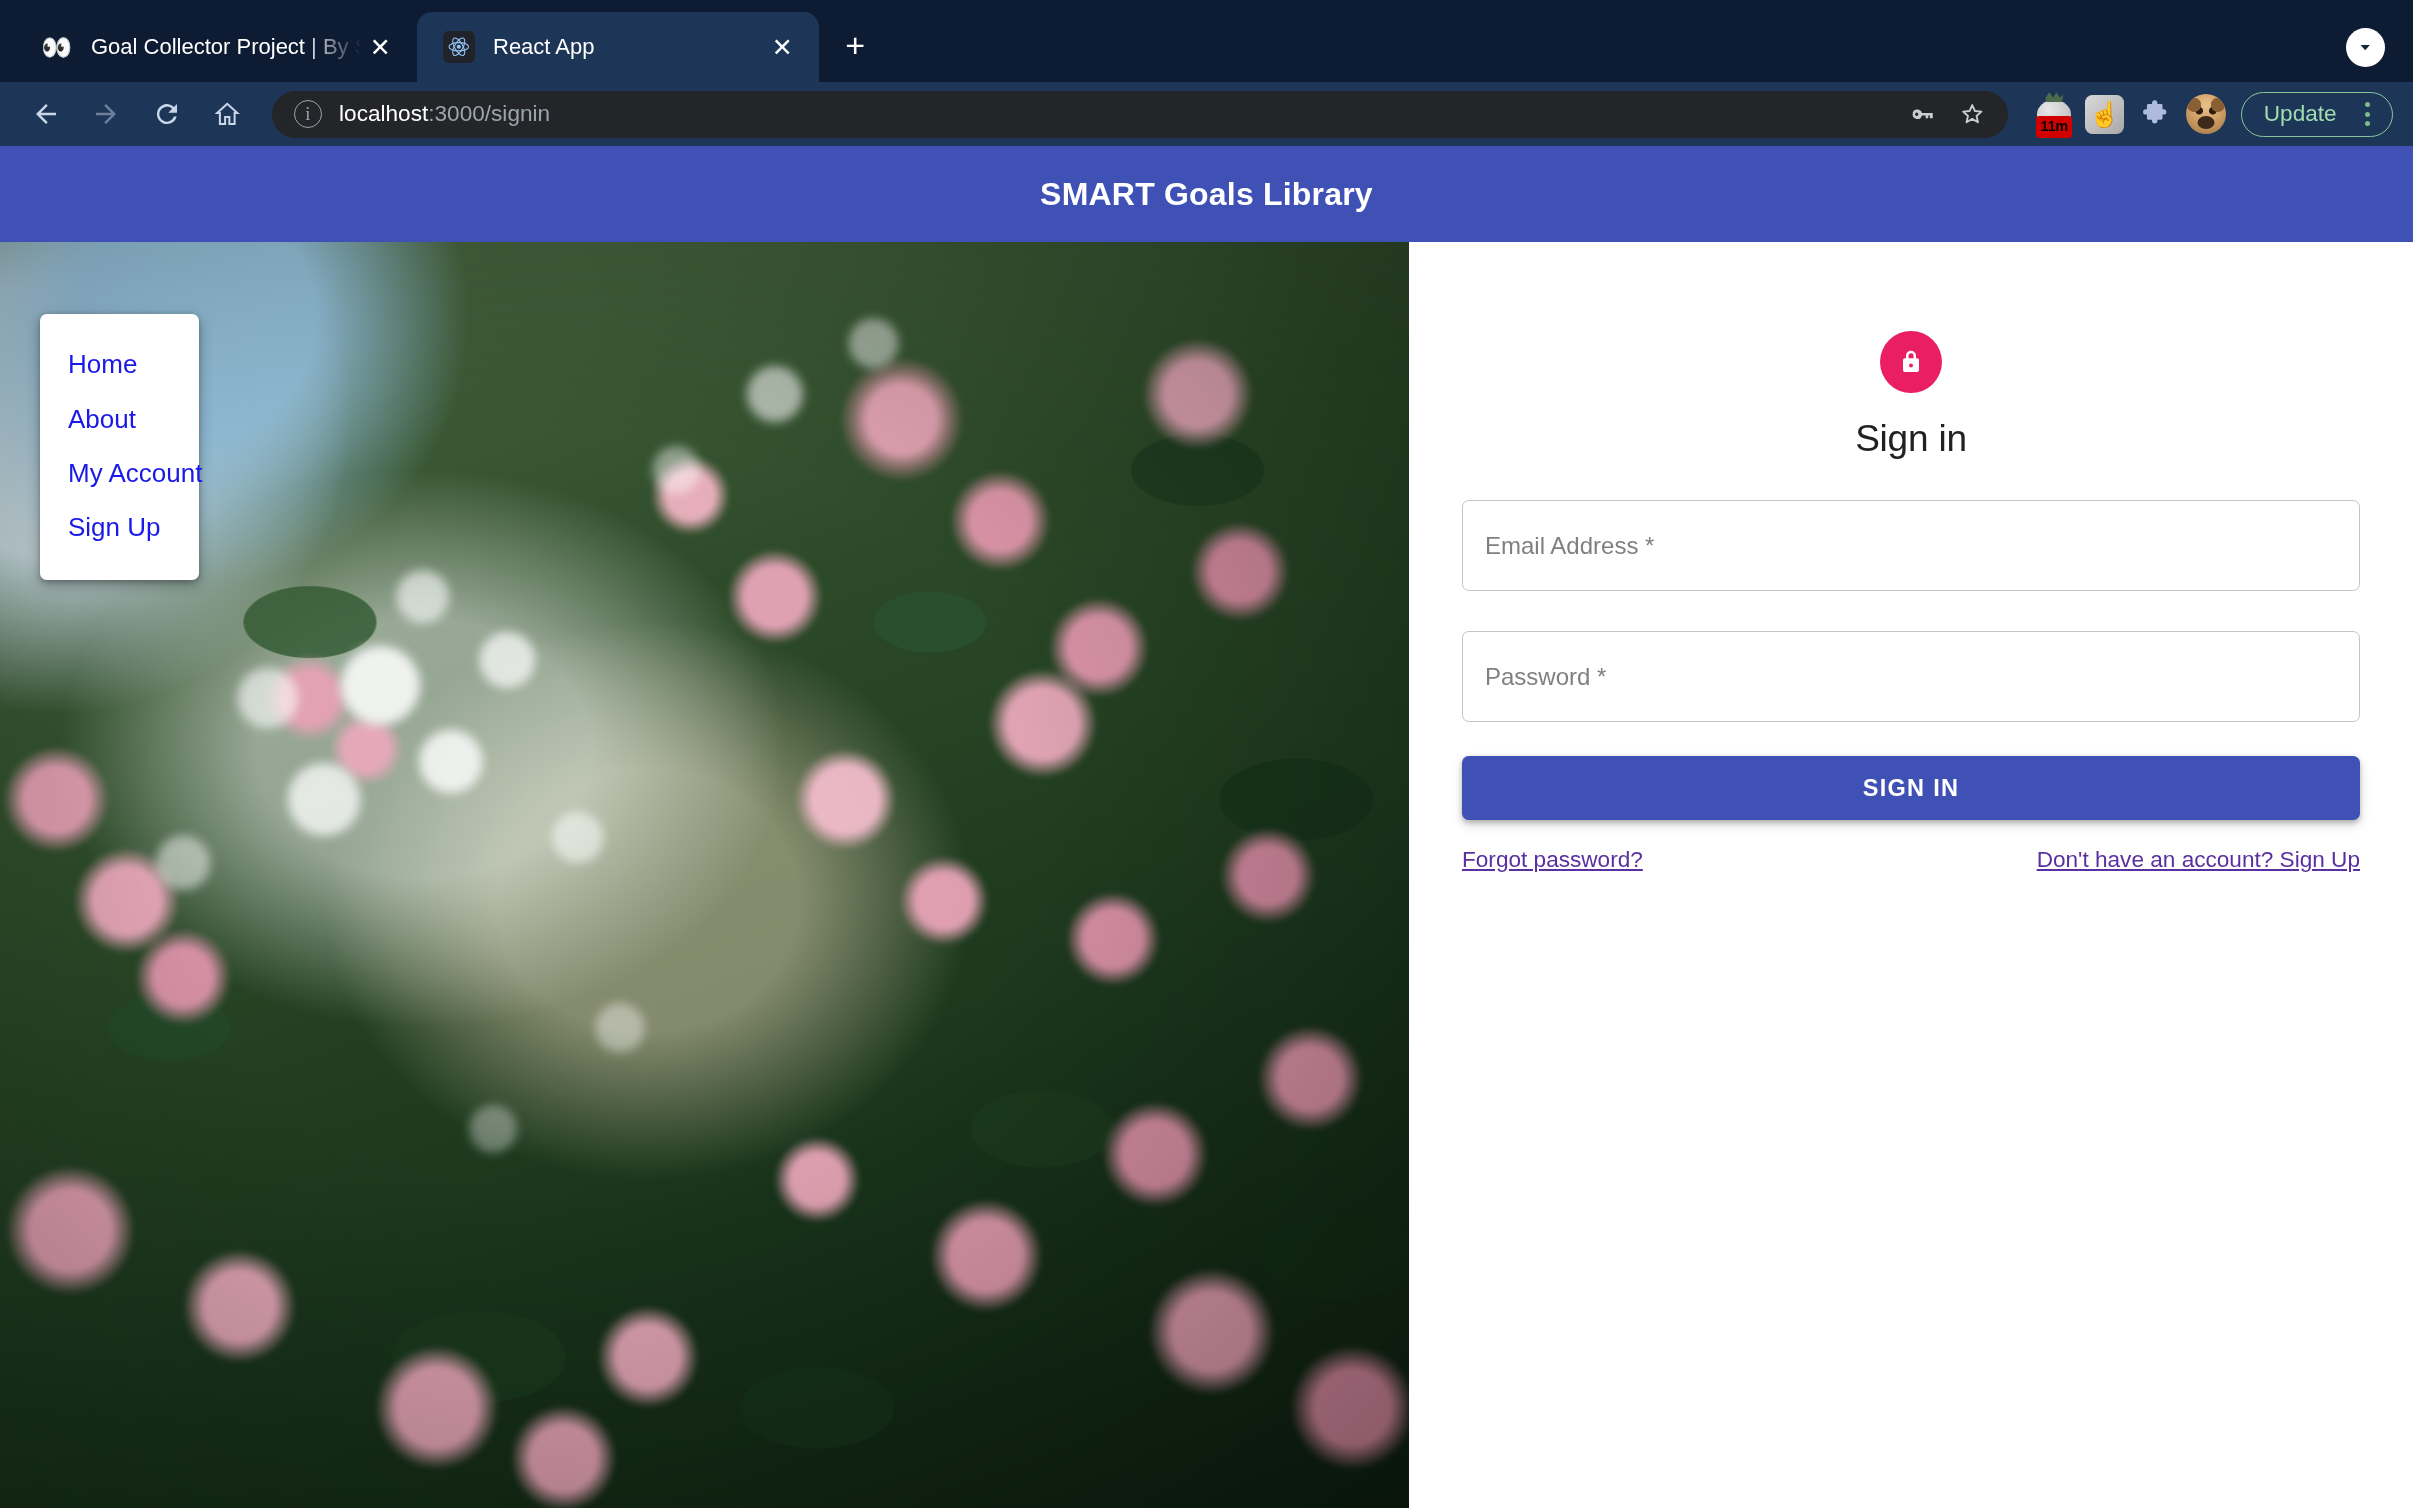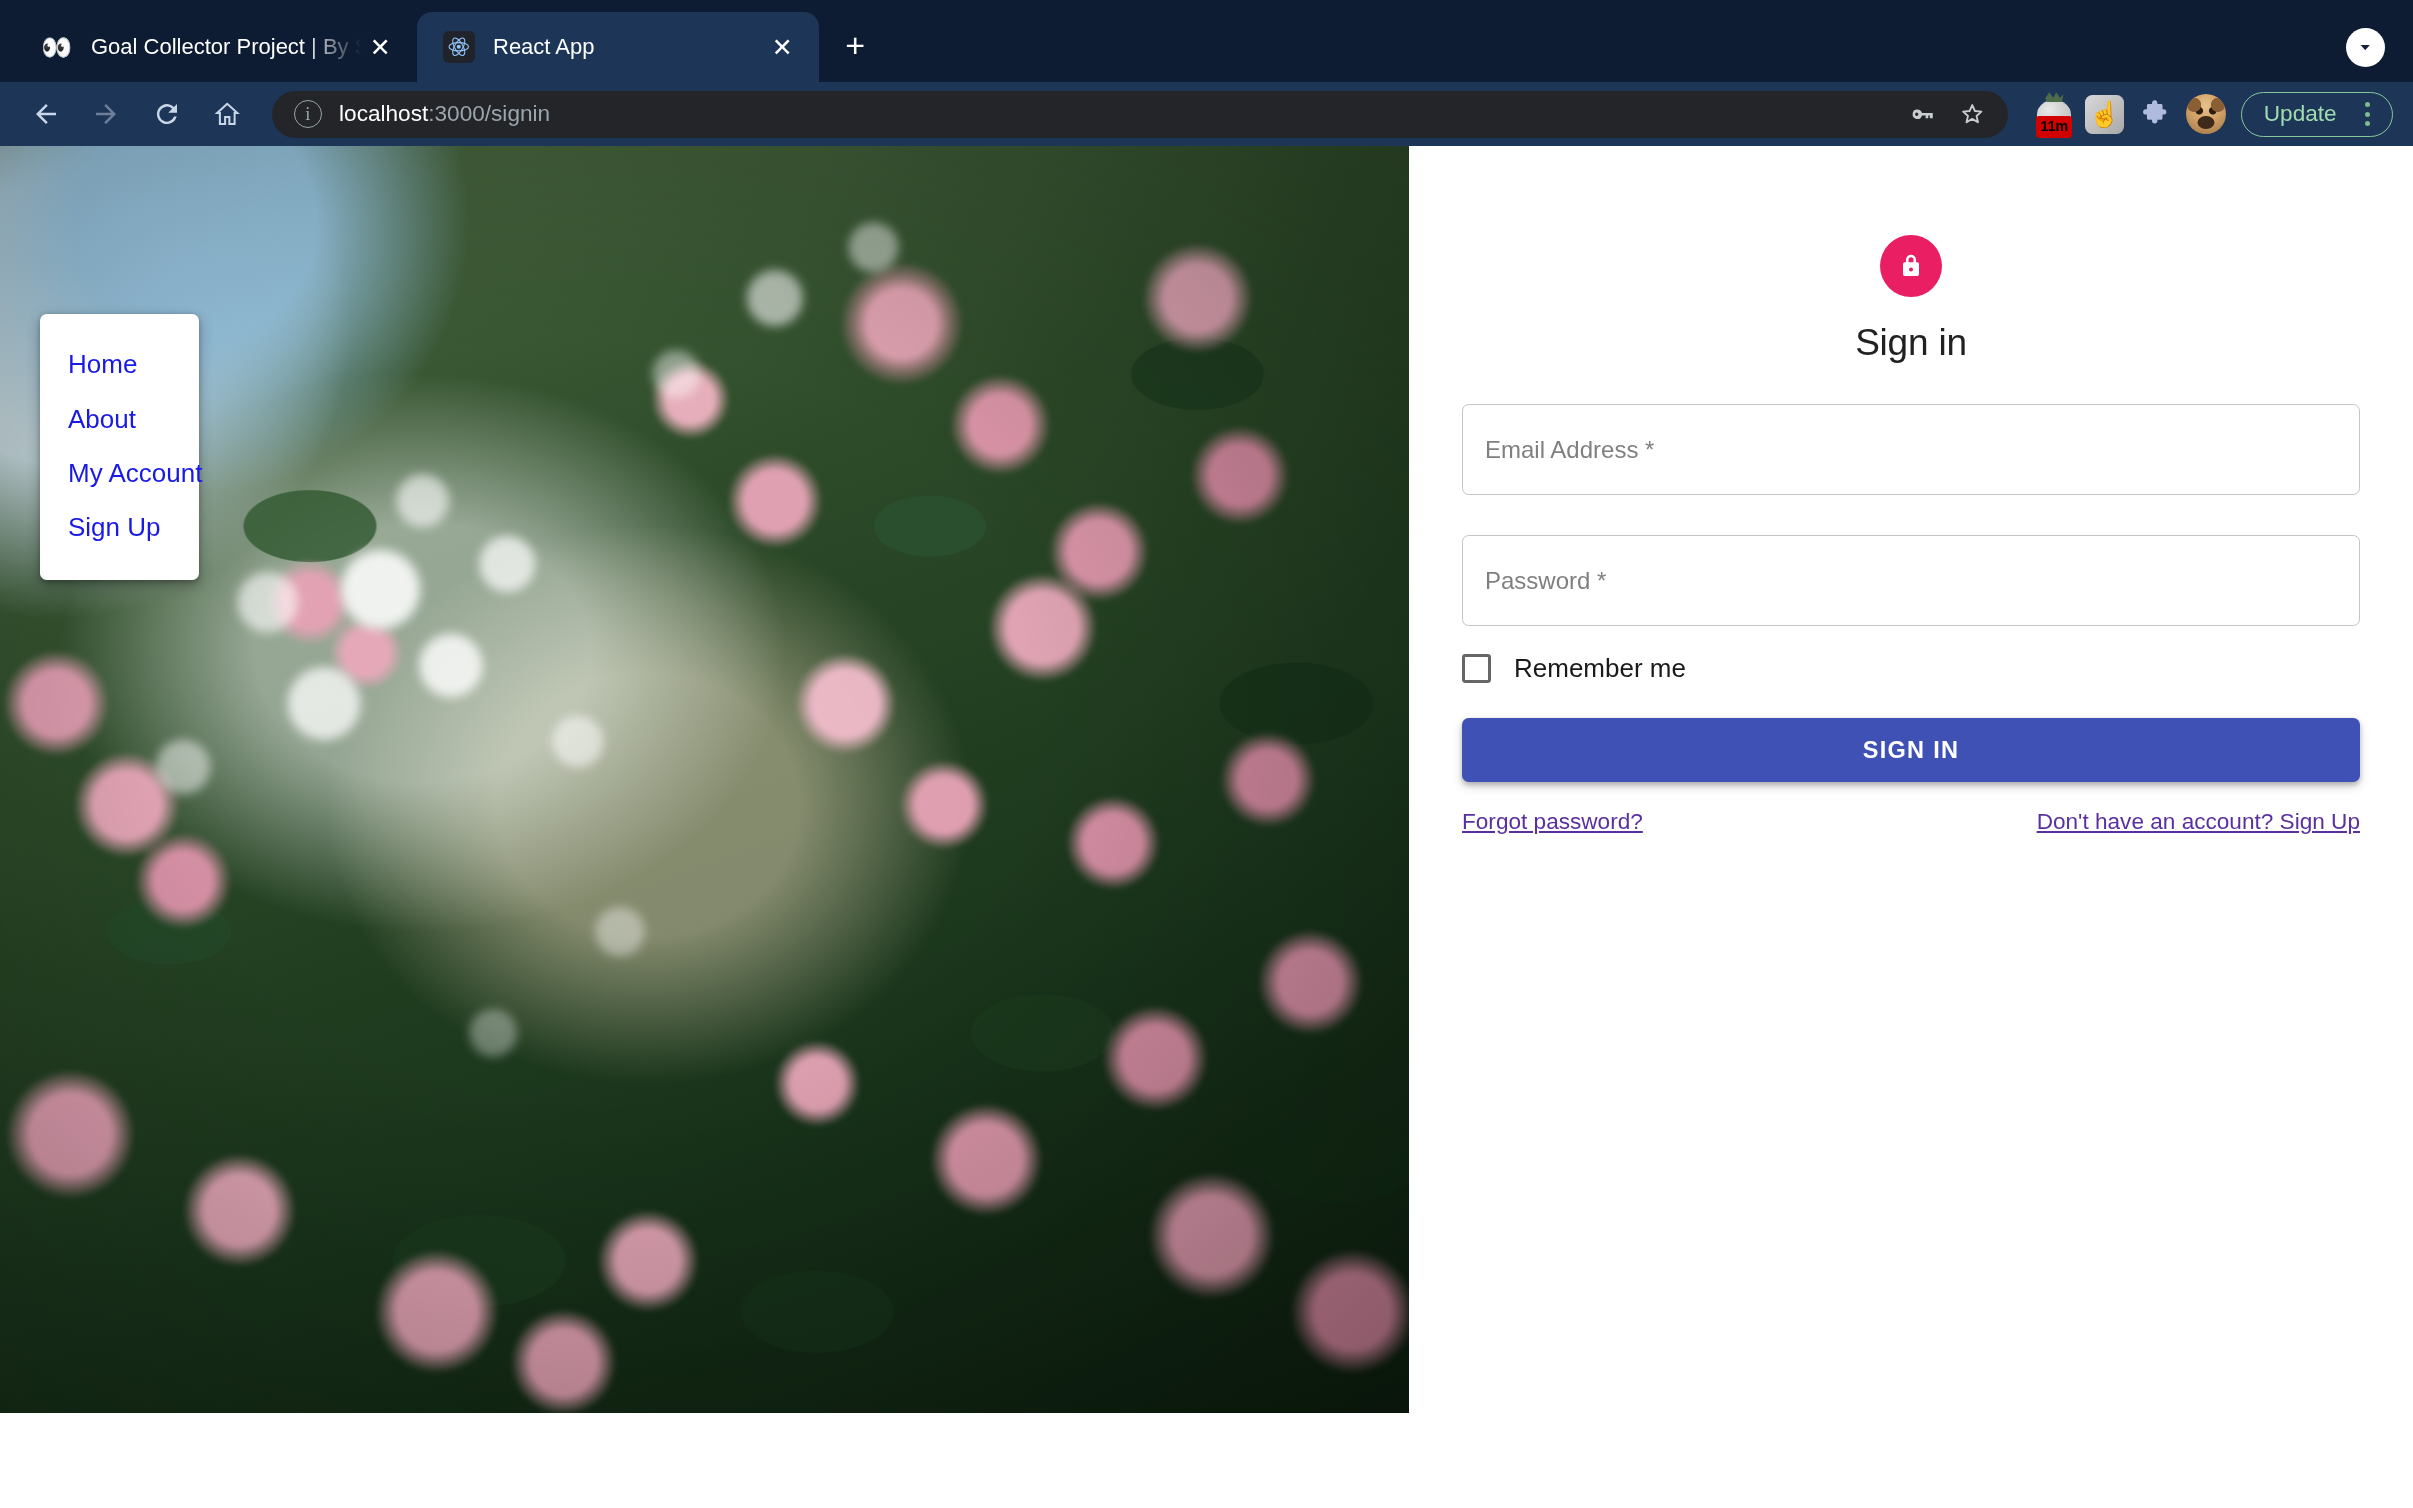--- a/index.html
+++ b/index.html
@@ -539,20 +539,23 @@
       <span class="kebab">
           <i></i>
           <i></i>
           <i></i>
         </span>
     </div>
   </div>
 
   <div class="page">
 
+    <div class="appbar">
+      <div class="appbar-title">SMART Goals Library</div>
+    </div>
 
     <div class="content">
 
       <div class="hero">
         <div class="bg"></div>
         <div class="leaves"></div>
         <div class="roses"></div>
         <div class="bokeh"></div>
         <div class="vignette"></div>
       </div>
@@ -569,24 +572,20 @@
           <div class="signin-title">Sign in</div>
 
           <div class="field">
             <span class="field-placeholder">Email Address *</span>
           </div>
 
           <div class="field">
             <span class="field-placeholder">Password *</span>
           </div>
 
-          <div class="remember-row">
-            <span class="checkbox"></span>
-            <span class="remember-label">Remember me</span>
-          </div>
 
           <button class="signin-button">SIGN IN</button>
 
           <div class="links-row">
             <a class="link" href="#">Forgot password?</a>
             <a class="link" href="#">Don't have an account? Sign Up</a>
           </div>
 
         </div>
       </div>

